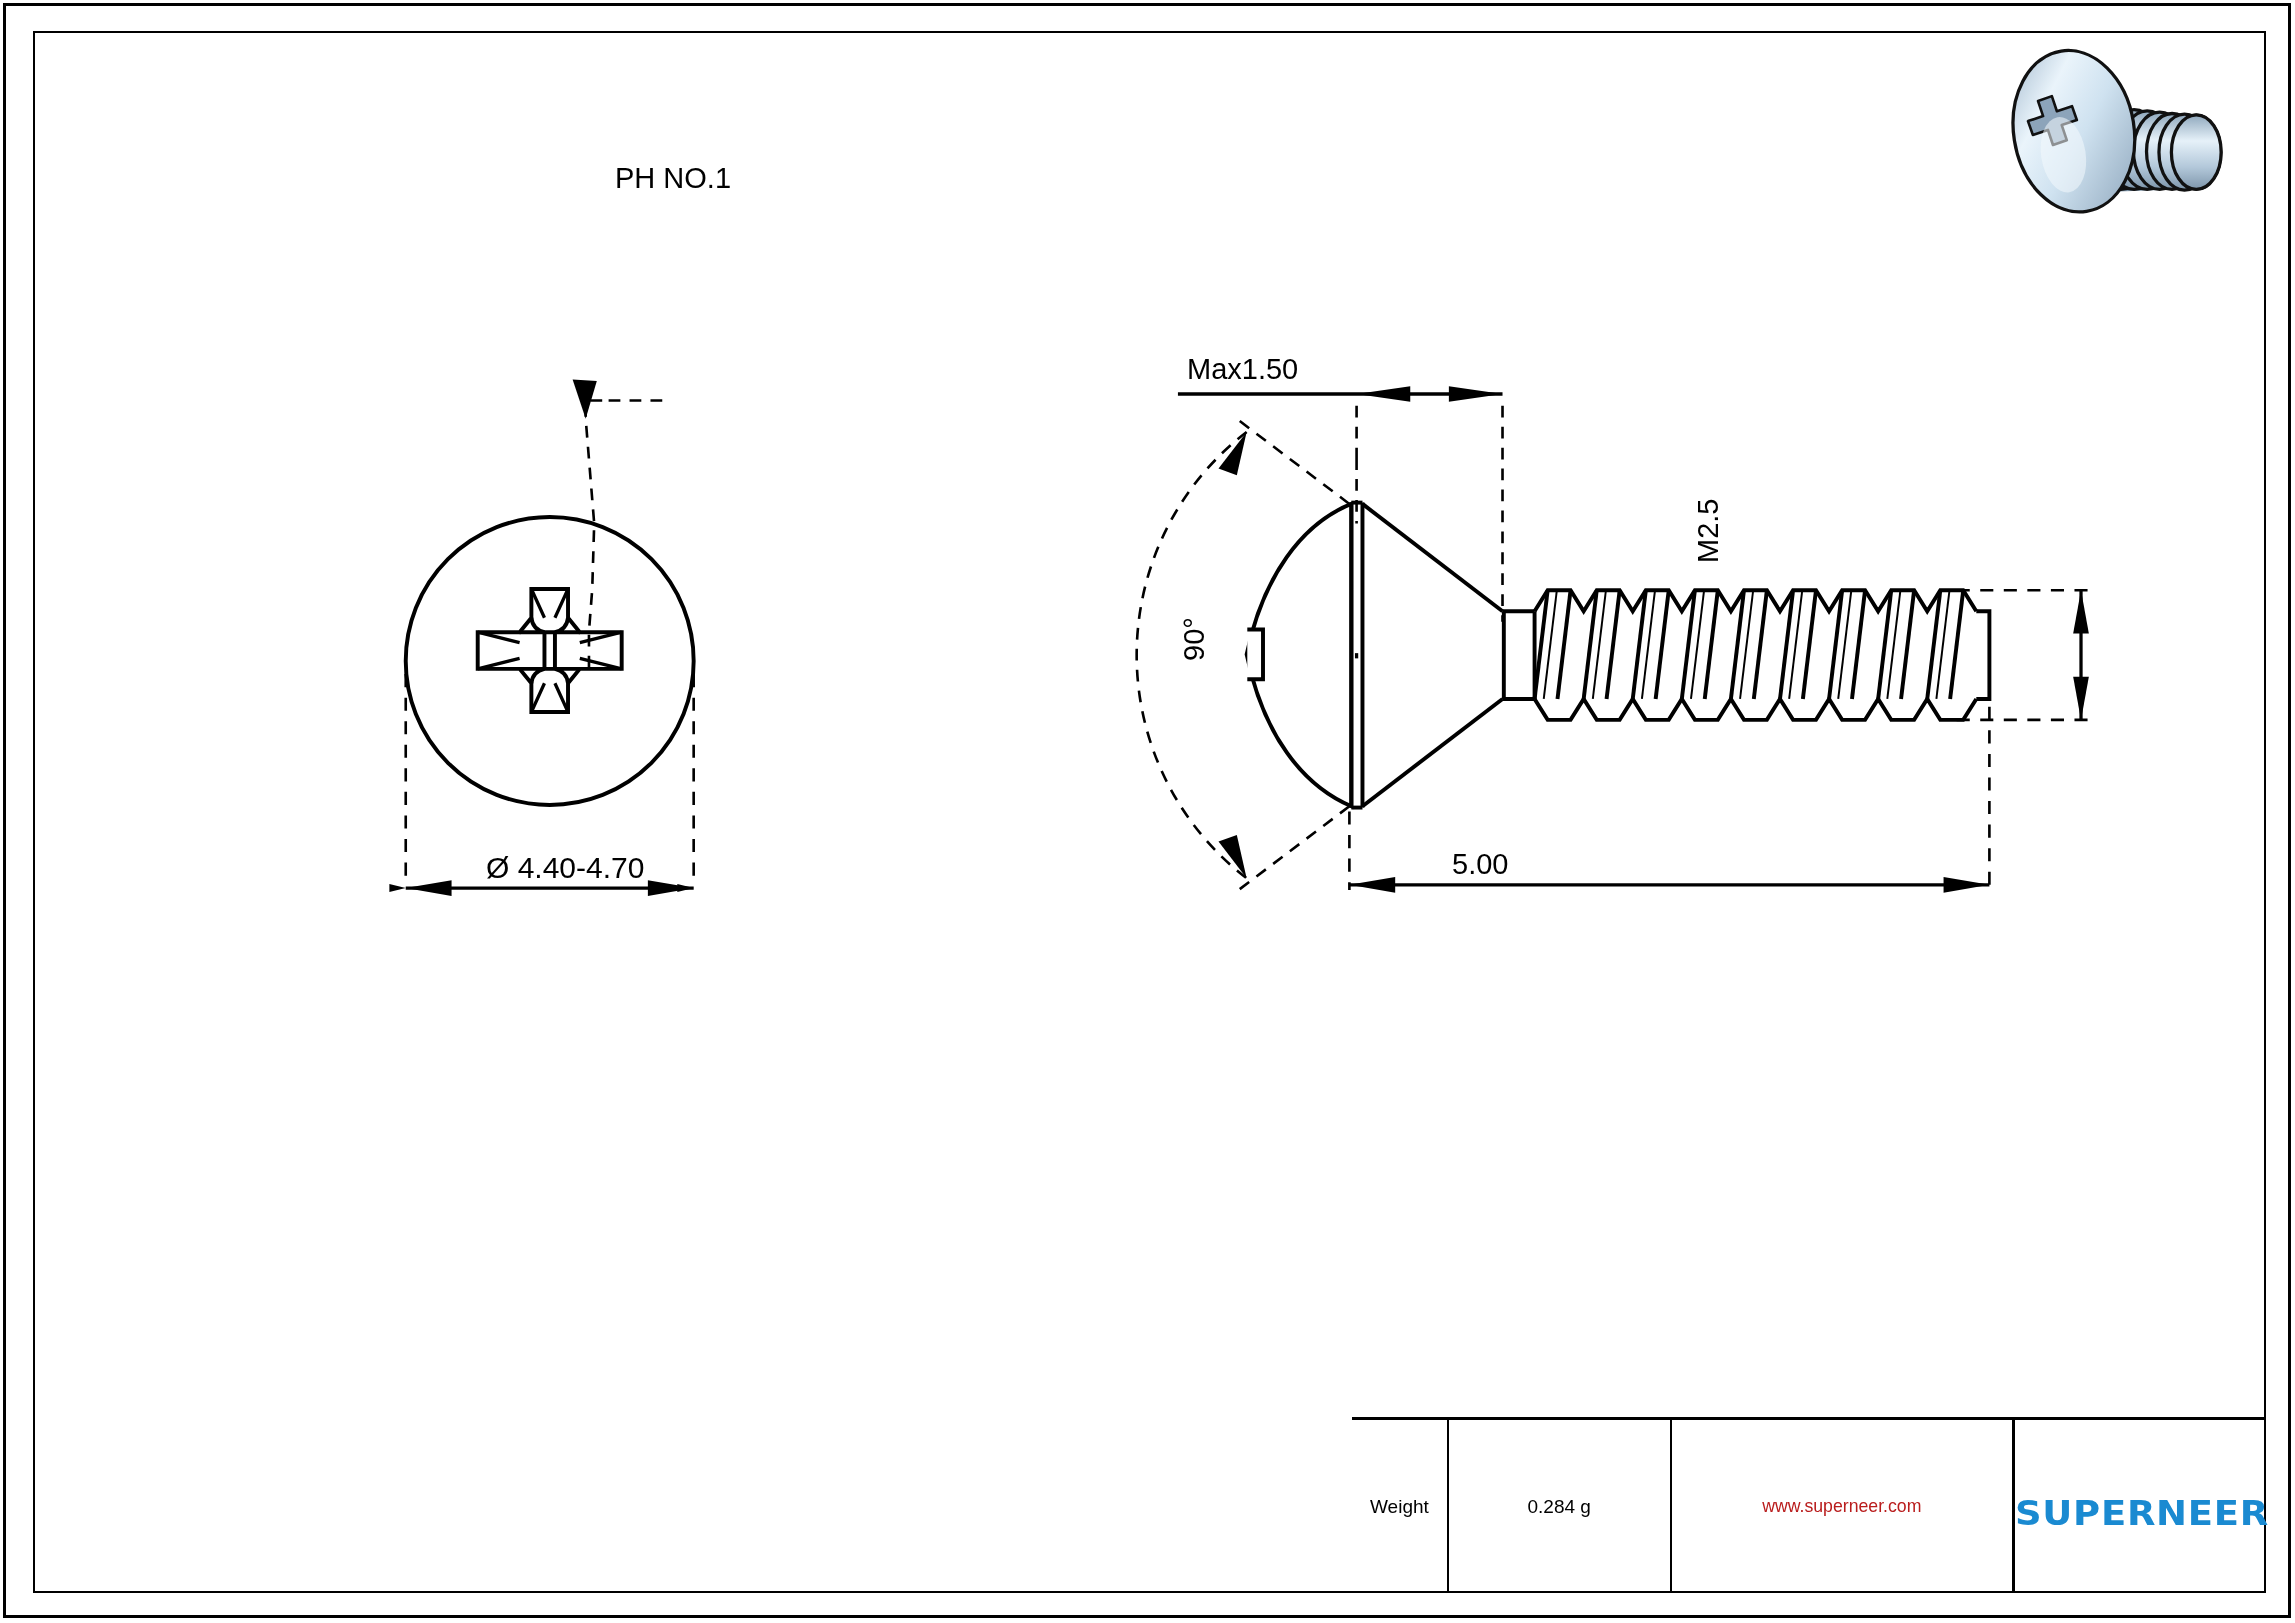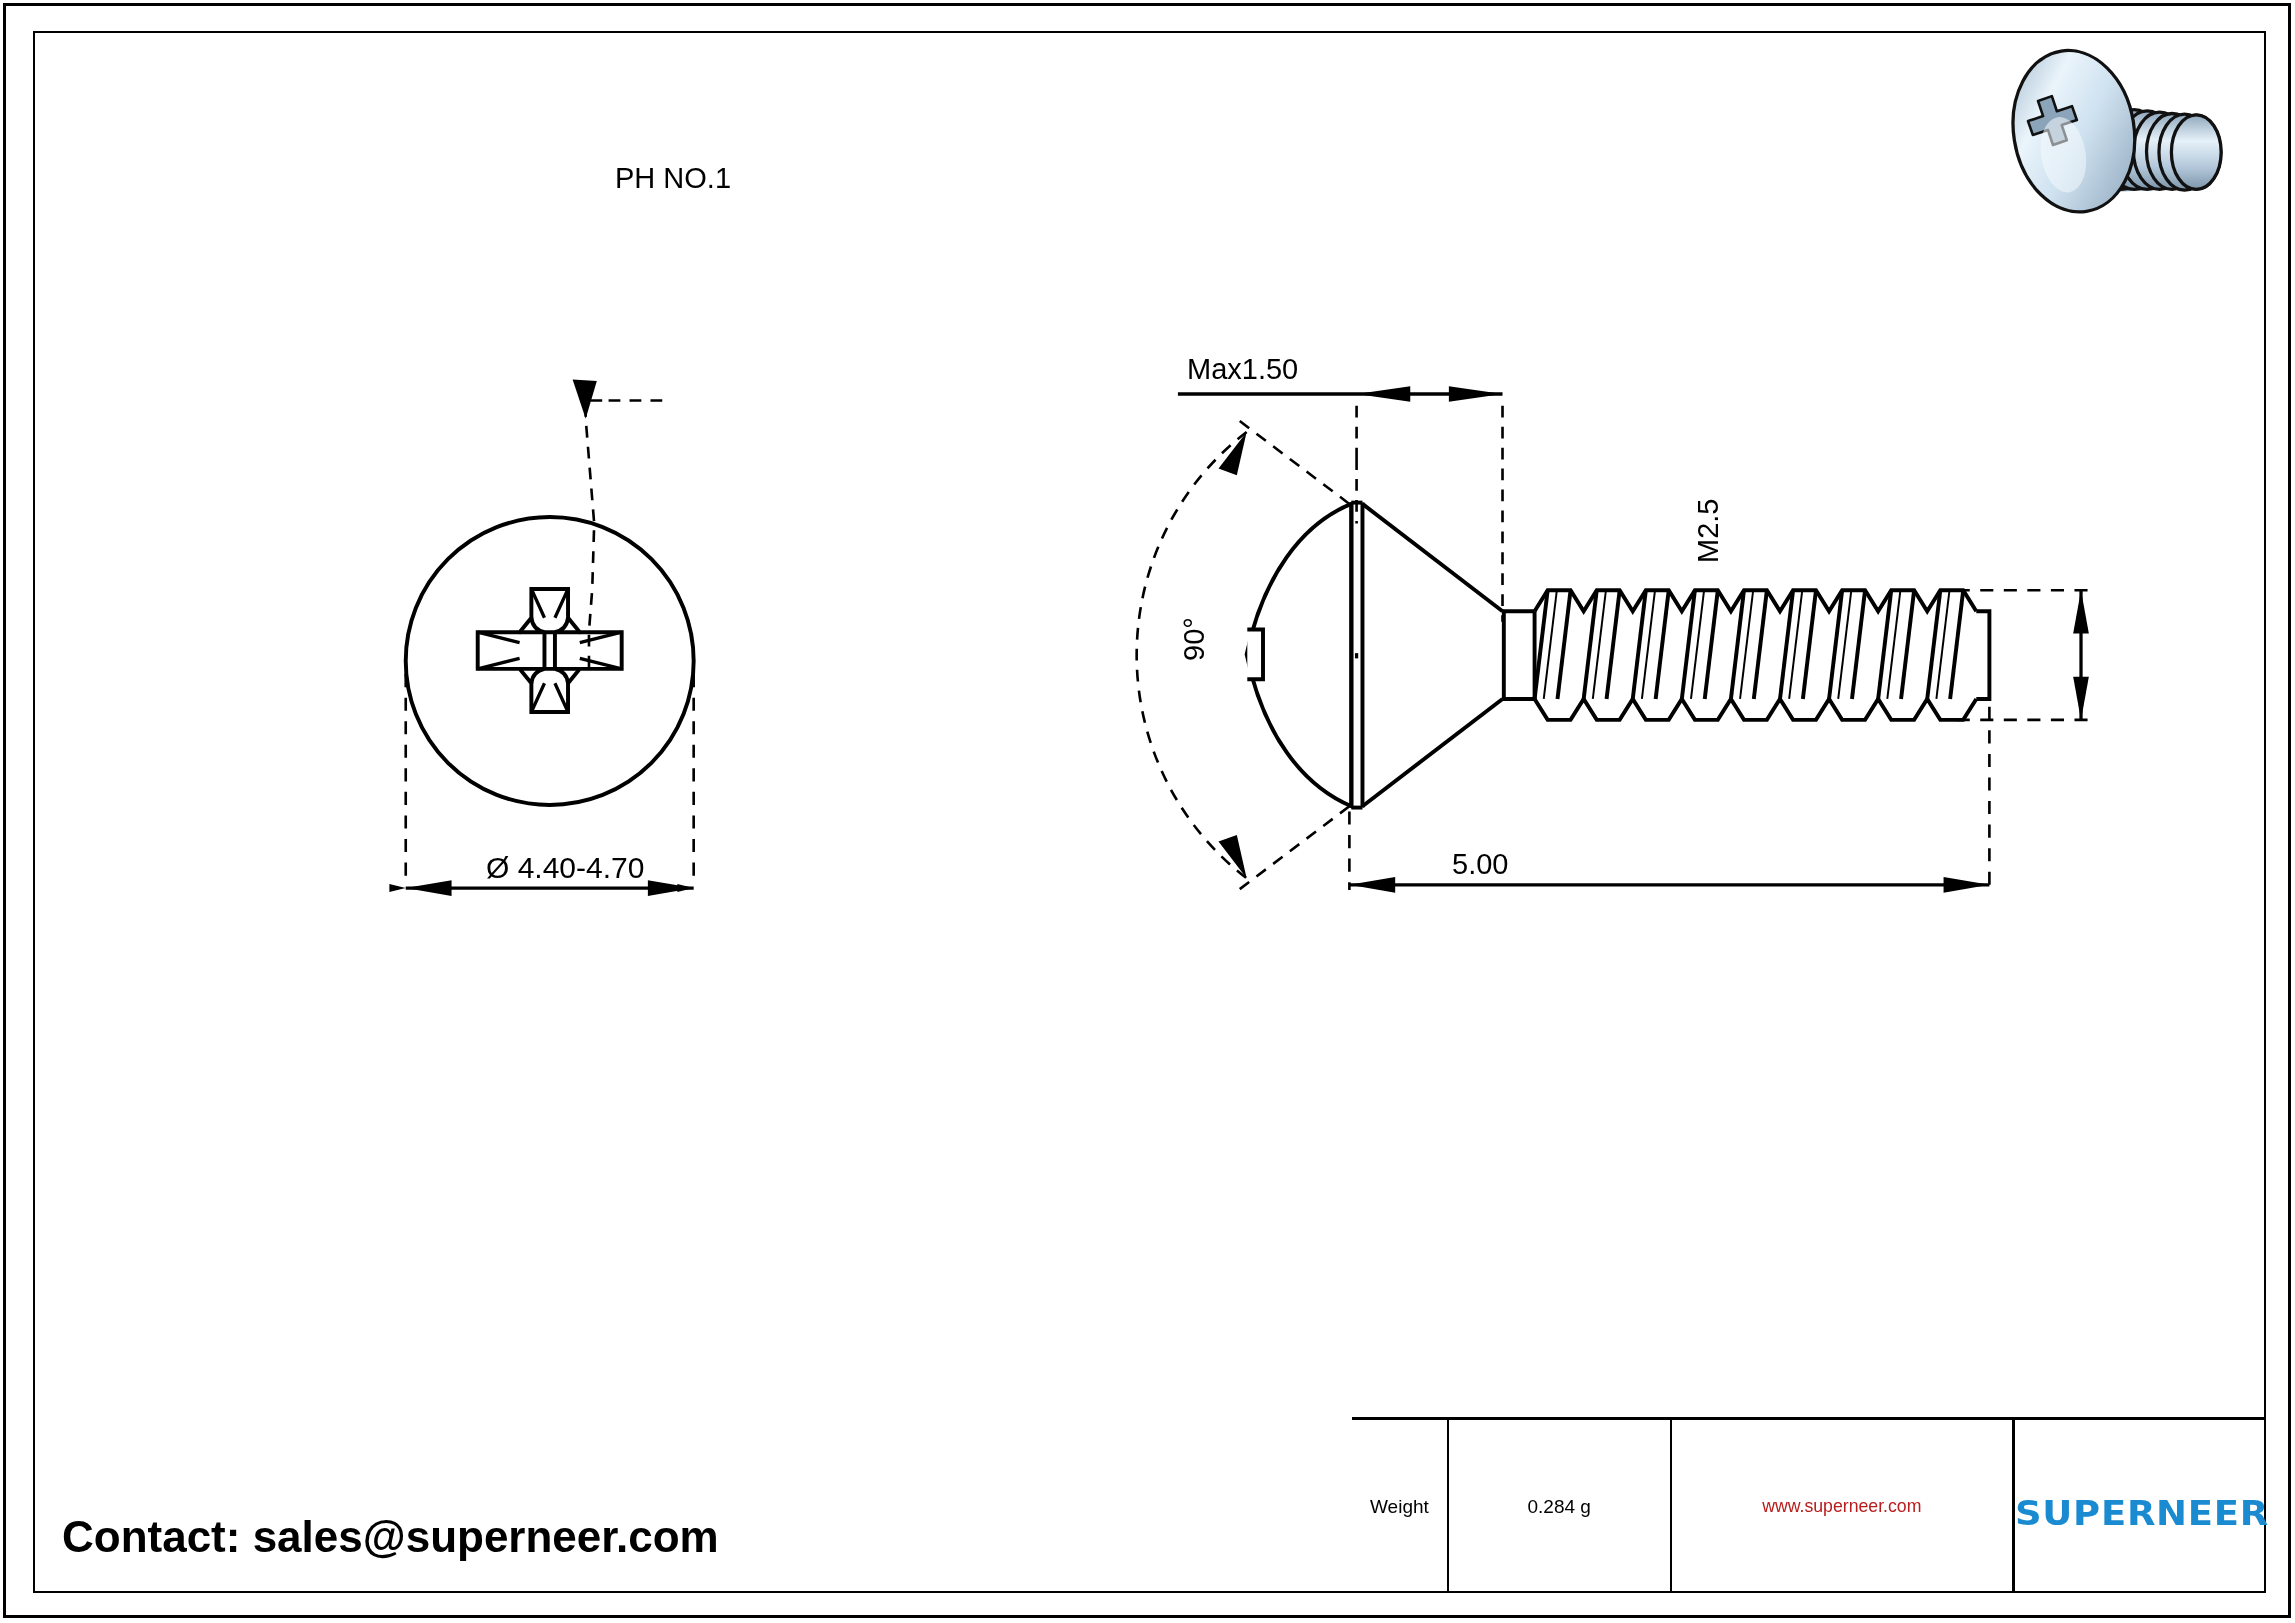--- a/index.html
+++ b/index.html
@@ -366,21 +366,20 @@
     </g>
   </svg>
 
   <div class="dim-text" id="label-ph">PH NO.1</div>
   <div class="dim-text" id="label-dia">Ø 4.40-4.70</div>
   <div class="dim-text" id="label-max">Max1.50</div>
   <div class="dim-text" id="label-len">5.00</div>
   <div class="dim-text" id="label-m25">M2.5</div>
   <div class="dim-text" id="label-ang">90°</div>
 
-  <div class="contact">Contact: sales@superneer.com</div>
 
   <div class="title-block">
     <div class="tb-left">
       <div class="tb-rows">
         <div class="tb-row">
           <div class="tb-cell cell-w-label">Weight</div>
           <div class="tb-cell cell-w-value">0.284 g</div>
           <div class="tb-cell cell-web">
             <span class="weblink">www.superneer.com</span>
           </div>

